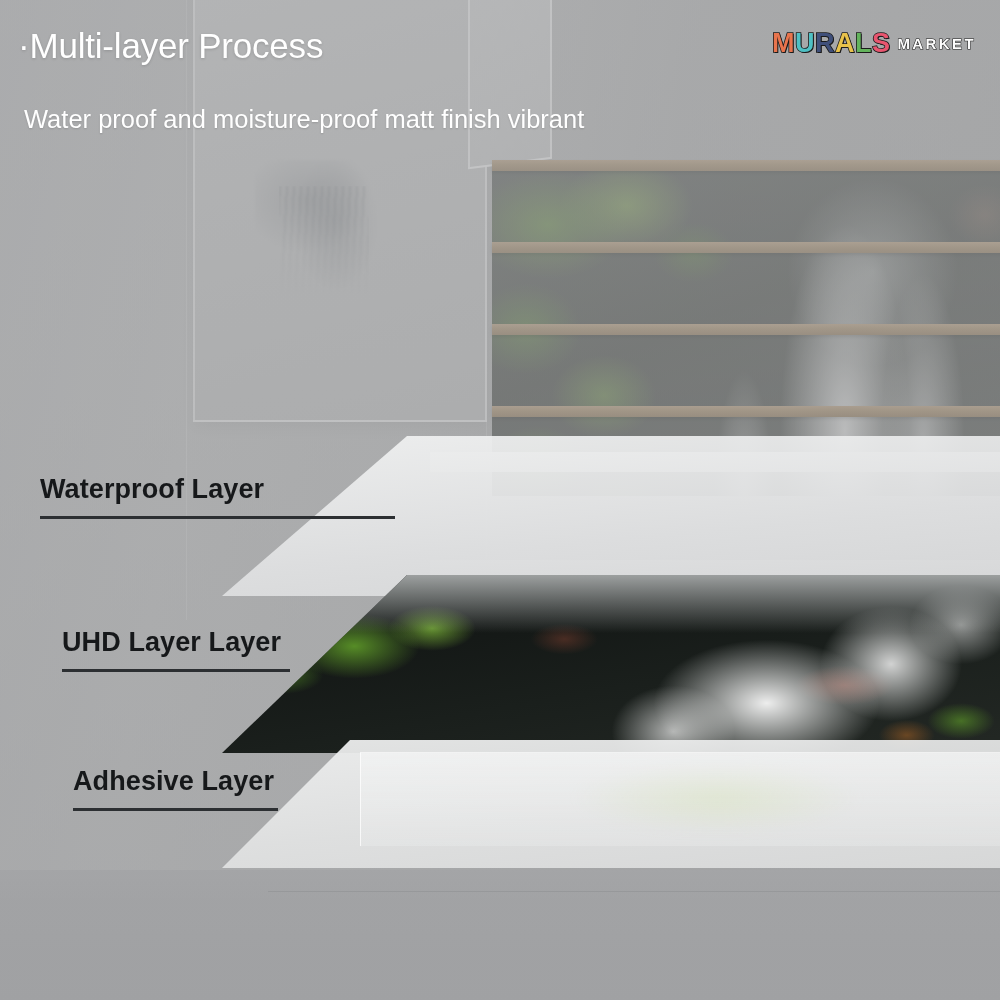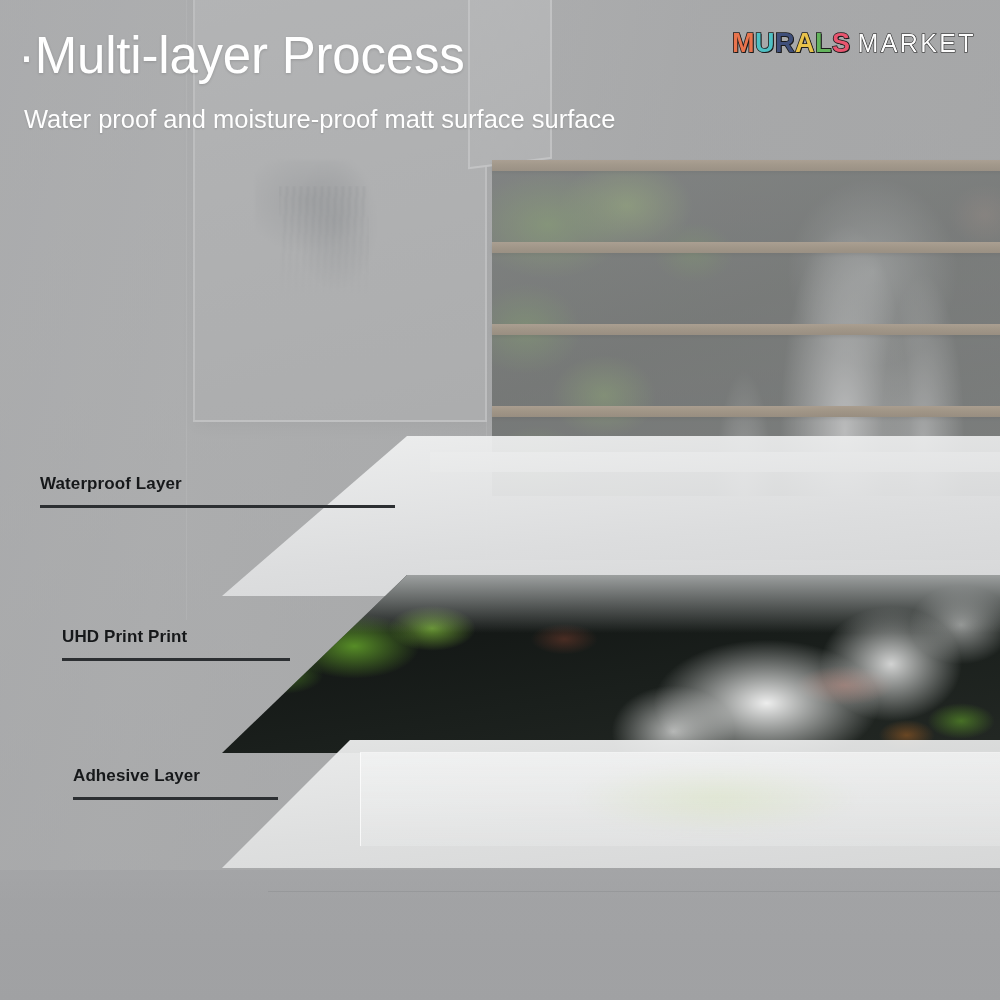--- a/index.html
+++ b/index.html
@@ -158,34 +158,34 @@
   }
   .step-cap2{
     position:absolute;left:430px;top:560px;width:570px;height:16px;
     background:linear-gradient(180deg,#e6e6e4,#d8d8d5);
     opacity:.9;
   }
 
   
   #title{
     position:absolute;left:18px;top:26px;
-    color:#fff;font-size:51px;font-weight:400;letter-spacing:-.2px;
+    color:#fff;font-size:35px;font-weight:400;letter-spacing:-.2px;
     text-shadow:0 1px 3px rgba(0,0,0,.16);
     white-space:nowrap;
   }
   #subtitle{
     position:absolute;left:24px;top:104px;
     color:#fff;font-size:25.5px;font-weight:400;line-height:1.25;
     text-shadow:0 1px 2px rgba(0,0,0,.14);
   }
   #subtitle div{white-space:nowrap;}
 
   .layer-label{position:absolute;}
   .layer-label .txt{
-    display:block;color:#16181a;font-weight:bold;font-size:17px;
+    display:block;color:#16181a;font-weight:bold;font-size:27px;
     letter-spacing:.1px;white-space:nowrap;
   }
   .layer-label .rule{display:block;height:3px;background:#2c2f32;margin-top:11px;}
 
   #label-waterproof{left:40px;top:474px;}
   #label-waterproof .rule{width:355px;}
   #label-print{left:62px;top:627px;}
   #label-print .rule{width:228px;}
   #label-adhesive{left:73px;top:766px;}
   #label-adhesive .rule{width:205px;}
@@ -195,21 +195,21 @@
   #logo .murals{
     font-size:27px;font-weight:bold;letter-spacing:.5px;line-height:1;
     display:flex;
   }
   #logo .murals span{
     -webkit-text-stroke:1.6px #1a1a1a;
     paint-order:stroke fill;
     text-shadow:1px 1px 0 #1a1a1a;
   }
   #logo .market{
-    font-size:25px;font-weight:normal;letter-spacing:2.4px;line-height:1;
+    font-size:15px;font-weight:bold;letter-spacing:2.4px;line-height:1;
     color:#fdfdfd;
     -webkit-text-stroke:1.1px #1a1a1a;
     paint-order:stroke fill;
   }
 </style>
 </head>
 <body>
 
 <div id="stage">
 
@@ -262,30 +262,30 @@
   </div>
 
   <div class="slab" id="slab-adhesive">
     <div class="green-glow"></div>
     <div class="inner-edge"></div>
   </div>
 
   <div id="title">·Multi-layer Process</div>
 
   <div id="subtitle">
-    <div>Water proof and moisture-proof matt surface surface</div>
+    <div>Water proof and moisture-proof matt finish vibrant</div>
   </div>
 
   <div class="layer-label" id="label-waterproof">
     <span class="txt">Waterproof Layer</span>
     <span class="rule"></span>
   </div>
 
   <div class="layer-label" id="label-print">
-    <span class="txt">UHD Print Print</span>
+    <span class="txt">UHD Layer Layer</span>
     <span class="rule"></span>
   </div>
 
   <div class="layer-label" id="label-adhesive">
     <span class="txt">Adhesive Layer</span>
     <span class="rule"></span>
   </div>
 
   <div id="logo">
     <span class="murals" id="logo-murals">

